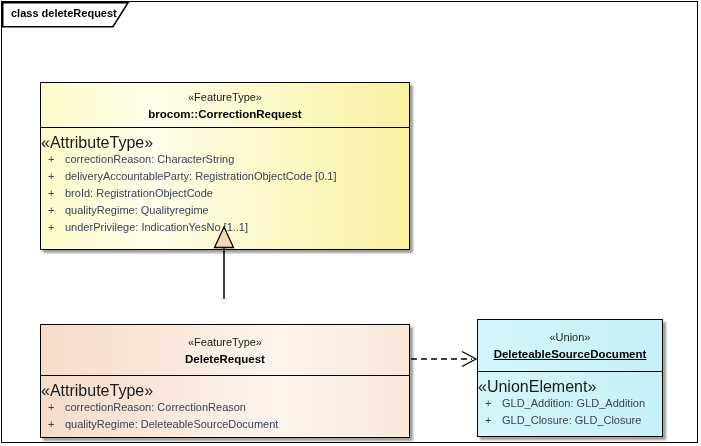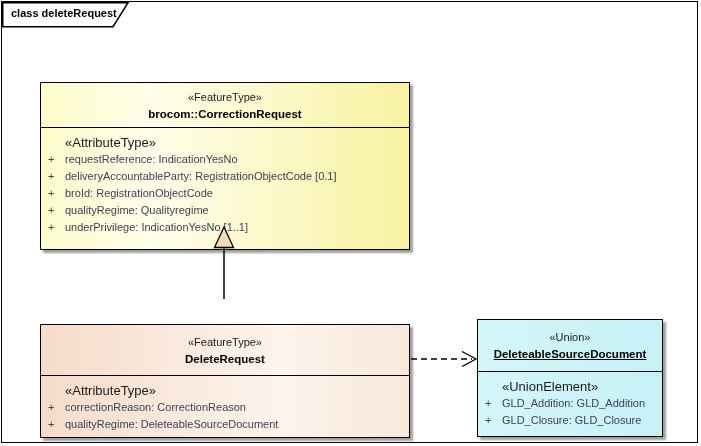--- a/index.html
+++ b/index.html
@@ -13,21 +13,21 @@
   .cls-delete{left:40px;top:300px;width:370px;height:114px;background:linear-gradient(to right,#f5dcc9 0%,#fdf4ec 65%,#f7e8da 100%);}
   .cls-union{left:477px;top:295px;width:186px;height:118px;background:linear-gradient(to right,#d4f6fa 0%,#c6f1f6 100%);}
   .cls-header{text-align:center;padding-top:6px;border-bottom:1.5px solid #000;box-sizing:border-box;}
   .cls-correction .cls-header{height:45px;}
   .cls-delete .cls-header{height:51px;padding-top:9px;}
   .cls-union .cls-header{height:52px;padding-top:9px;}
   .stereotype{font-size:11px;color:#1a1a1a;line-height:16px;white-space:nowrap;}
   .cls-name{font-size:11.5px;font-weight:bold;color:#000;line-height:18px;white-space:nowrap;text-align:center;}
   .cls-name.underlined{text-decoration:underline;}
   .attr-compartment{padding-top:6px;}
-  .attr-stereotype{font-size:13px;color:#1a1a1a;line-height:17px;padding-left:24px;white-space:nowrap;}
+  .attr-stereotype{font-size:16px;color:#1a1a1a;line-height:17px;padding-left:0;white-space:nowrap;}
   .attr-row{display:flex;line-height:17px;font-size:11px;color:#3d4256;padding-left:7px;white-space:nowrap;}
   .attr-vis{width:17px;flex:0 0 17px;}
   .rel-layer{position:absolute;left:0;top:0;width:701px;height:446px;pointer-events:none;}
 </style>
 </head>
 <body>
 
 <div class="outer-border"></div>
 
 <div class="frame-tab">
@@ -39,21 +39,21 @@
 
 <div class="uml-class cls-correction">
   <div class="cls-header">
     <div class="stereotype">«FeatureType»</div>
     <div class="cls-name">brocom::CorrectionRequest</div>
   </div>
   <div class="attr-compartment">
     <div class="attr-stereotype">«AttributeType»</div>
     <div class="attr-row">
       <span class="attr-vis">+</span>
-      <span>requestReference: IndicationYesNo</span>
+      <span>correctionReason: CharacterString</span>
     </div>
     <div class="attr-row">
       <span class="attr-vis">+</span>
       <span>deliveryAccountableParty: RegistrationObjectCode [0.1]</span>
     </div>
     <div class="attr-row">
       <span class="attr-vis">+</span>
       <span>broId: RegistrationObjectCode</span>
     </div>
     <div class="attr-row">

